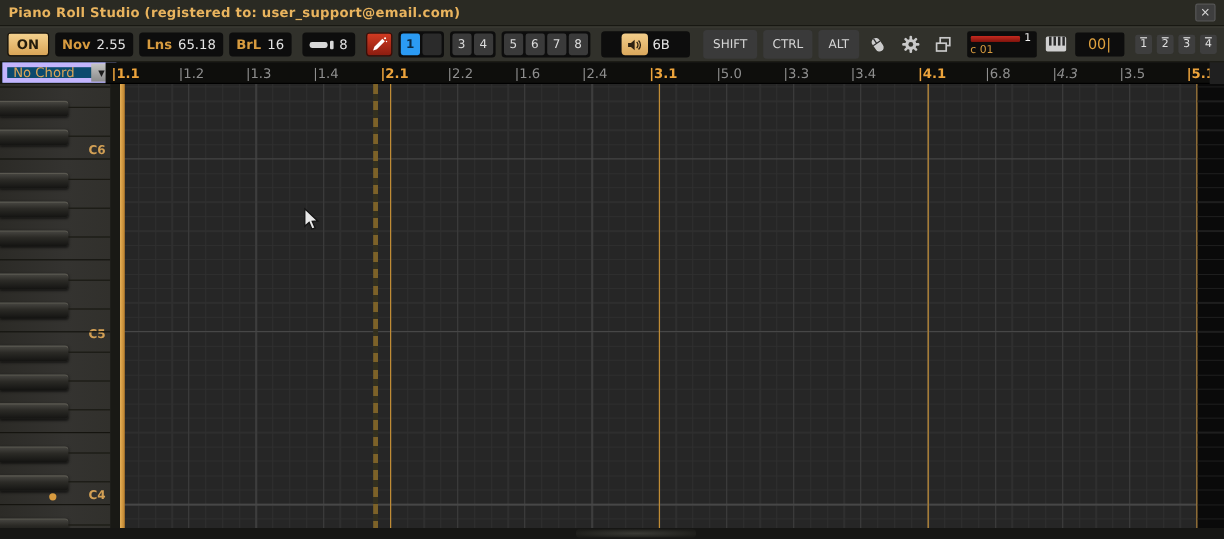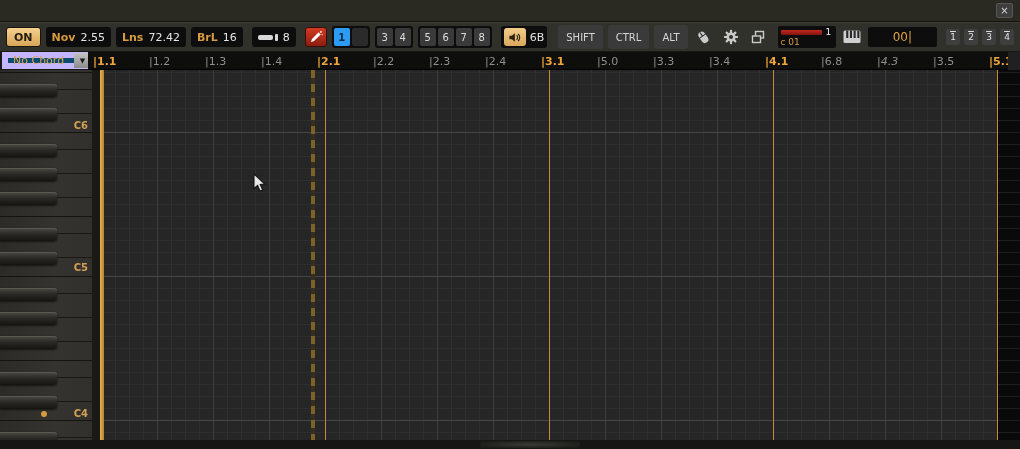--- a/index.html
+++ b/index.html
@@ -47,21 +47,21 @@
   .postext{color:#e0a23f;font-size:12px;}
   .pagebtn{width:14px;height:16px;background:#3e3e3e;border-radius:2px;color:#e0e0e0;font-size:9px;
            display:flex;align-items:center;justify-content:center;margin-left:4px;}
   .pagebtn span{text-decoration:overline;}
   .brushbar{width:15px;height:5px;background:#d8d8d8;border-radius:2px;}
   .brushtick{width:3px;height:7px;background:#d8d8d8;margin-left:2px;border-radius:1px;}
 
   
   .chordrow{position:absolute;top:52px;left:0;width:100px;height:18px;background:#181814;}
   .chordsel{position:absolute;left:2px;top:0;width:95px;height:17px;background:#0c4a6e;
-            border:6px solid #c4b5fd;display:flex;align-items:center;}
+            border:4px solid #c4b5fd;display:flex;align-items:center;}
   .chordsel .cv{flex:1;color:#d9a558;font-size:11px;padding-left:5px;}
   .ddbtn{width:17px;height:15px;background:linear-gradient(180deg,#c4c4c4,#8b8b8b);
          color:#1c1c1c;font-size:7px;display:flex;align-items:center;justify-content:center;}
   .ruler{position:absolute;top:52px;left:88px;width:920px;height:18px;background:#0e0e0c;
          border-bottom:1px solid #000;overflow:hidden;}
   .tick{position:absolute;top:3px;font-size:11px;color:#8f8f8f;white-space:nowrap;}
   .tick.strong{color:#eda43c;font-weight:bold;}
 
   
   .keyboard{position:absolute;top:70px;left:0;width:92px;height:370px;overflow:hidden;
@@ -97,33 +97,34 @@
 
   
   .hscroll{position:absolute;top:440px;left:0;width:1020px;height:9px;background:#161614;}
   .hthumb{position:absolute;left:480px;top:1px;width:100px;height:7px;border-radius:3px;
           background:radial-gradient(ellipse at center,#3a3a35 0%,#1c1c19 80%);}
 </style>
 </head>
 <body>
 
 <div class="titlebar">
+  <span class="wtitle">Piano Roll Studio  (registered to: user_support@email.com)</span>
   <div class="closebtn">×</div>
 </div>
 
 <div class="toolbar">
   <div class="onbtn">ON</div>
 
   <div class="panel">
     <span class="lab">Nov</span>
     <span class="val">2.55</span>
   </div>
   <div class="panel">
     <span class="lab">Lns</span>
-    <span class="val">72.42</span>
+    <span class="val">65.18</span>
   </div>
   <div class="panel">
     <span class="lab">BrL</span>
     <span class="val">16</span>
   </div>
 
   <div class="panel" style="margin-left:4px;">
     <span style="display:flex;align-items:center;">
       <span class="brushbar"></span>
         <span class="brushtick"></span>
@@ -147,21 +148,21 @@
     <div class="sqbtn">3</div>
     <div class="sqbtn">4</div>
   </div>
   <div class="slotpanel">
     <div class="sqbtn">5</div>
     <div class="sqbtn">6</div>
     <div class="sqbtn">7</div>
     <div class="sqbtn">8</div>
   </div>
 
-  <div class="slotpanel" style="margin-left:4px;padding:0 3px;gap:4px;text-align:center;">
+  <div class="slotpanel" style="margin-left:4px;padding:0 17px;gap:4px;text-align:center;">
     <div class="tanbtn">
       <svg width="13" height="13" viewBox="0 0 14 14">
         <path d="M1.5 5.2 h2.6 L7.4 2.4 v9.2 L4.1 8.8 H1.5 Z" fill="#2e2212"></path>
         <path d="M9.2 4.4 a3.4 3.4 0 0 1 0 5.2" stroke="#2e2212" fill="none" stroke-width="1.2"></path>
         <path d="M10.9 3 a5.6 5.6 0 0 1 0 8" stroke="#2e2212" fill="none" stroke-width="1.2"></path>
       </svg>
     </div>
     <span class="val">6B</span>
   </div>
 
@@ -242,21 +243,21 @@
   </div>
 </div>
 
 <div class="ruler" id="ruler">
     <span class="tick strong" style="left: 5px;">|1.1</span>
     <span class="tick" style="left: 61px;">|1.2</span>
     <span class="tick" style="left: 117px;">|1.3</span>
     <span class="tick" style="left: 173px;">|1.4</span>
     <span class="tick strong" style="left: 229px;">|2.1</span>
     <span class="tick" style="left: 285px;">|2.2</span>
-    <span class="tick" style="left: 341px;">|2.3</span>
+    <span class="tick" style="left: 341px;">|1.6</span>
     <span class="tick" style="left: 397px;">|2.4</span>
     <span class="tick strong" style="left: 453px;">|3.1</span>
     <span class="tick" style="left: 509px;">|5.0</span>
     <span class="tick" style="left: 565px;">|3.3</span>
     <span class="tick" style="left: 621px;">|3.4</span>
     <span class="tick strong" style="left: 677px;">|4.1</span>
     <span class="tick" style="left: 733px;">|6.8</span>
     <span class="tick" style="left: 789px; font-style: italic;">|4.3</span>
     <span class="tick" style="left: 845px;">|3.5</span>
     <span class="tick strong" style="left: 901px;">|5.1</span>
@@ -284,21 +285,21 @@
     <div class="sep-right" style="top: 127px;"></div>
     <div style="position: absolute; left: 0px; top: 134px; width: 92px; height: 12px;"></div>
     <div class="sep-full" style="top: 146px;"></div>
     <div style="position: absolute; left: 0px; top: 146px; width: 92px; height: 12px;"></div>
     <div class="bkey" style="top: 158px;"></div>
     <div class="sep-right" style="top: 163px;"></div>
     <div style="position: absolute; left: 0px; top: 170px; width: 92px; height: 12px;"></div>
     <div class="bkey" style="top: 182px;"></div>
     <div class="sep-right" style="top: 187px;"></div>
     <div style="position: absolute; left: 0px; top: 194px; width: 92px; height: 12px;"></div>
-    <div class="keylabel" style="top: 192px;">C5</div>
+    <div class="keylabel" style="top: 204px;">C5</div>
     <div class="sep-full" style="top: 206px;"></div>
     <div style="position: absolute; left: 0px; top: 206px; width: 92px; height: 12px;"></div>
     <div class="bkey" style="top: 218px;"></div>
     <div class="sep-right" style="top: 223px;"></div>
     <div style="position: absolute; left: 0px; top: 230px; width: 92px; height: 12px;"></div>
     <div class="bkey" style="top: 242px;"></div>
     <div class="sep-right" style="top: 247px;"></div>
     <div style="position: absolute; left: 0px; top: 254px; width: 92px; height: 12px;"></div>
     <div class="bkey" style="top: 266px;"></div>
     <div class="sep-right" style="top: 271px;"></div>

